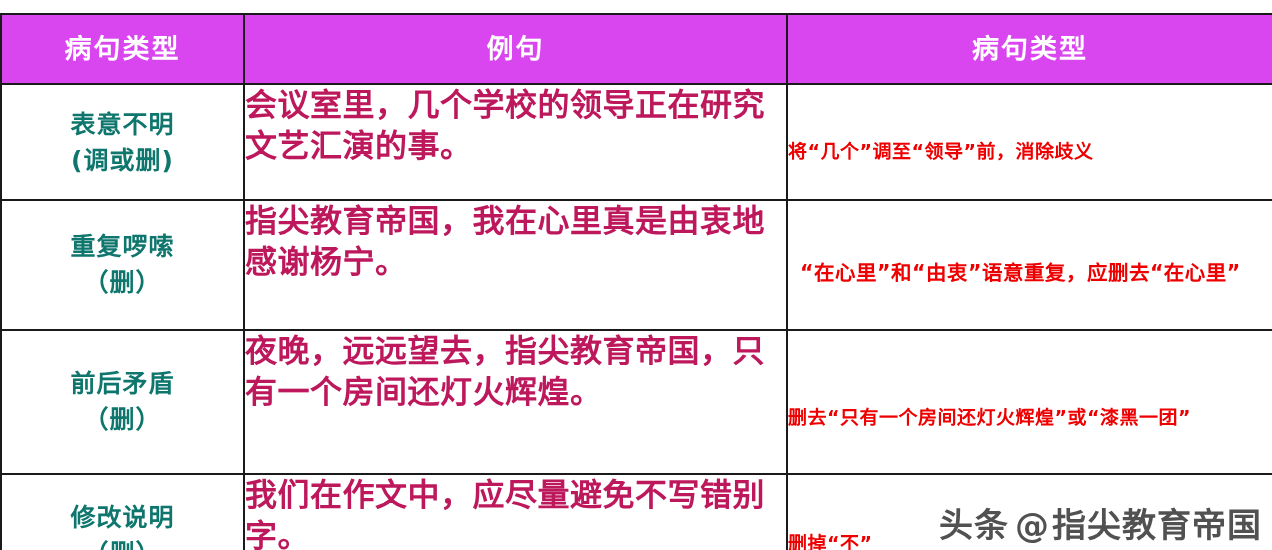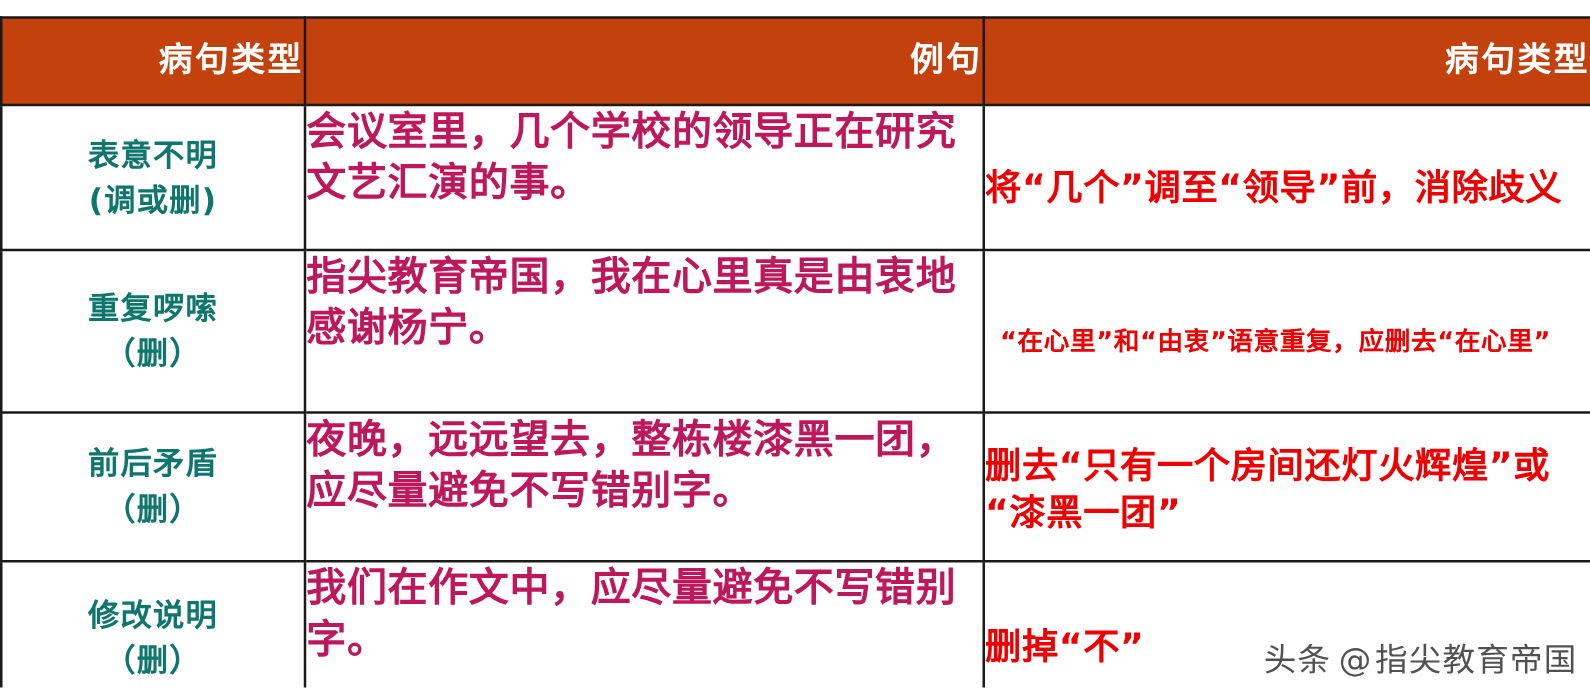--- a/index.html
+++ b/index.html
@@ -45,27 +45,27 @@
   
   table.grammar-table tr > *:first-child { border-left-width: 2px; }
   table.grammar-table tr > *:last-child  { border-right-width: 2px; }
 
   col.c-type { width: 243px; }
   col.c-example { width: 543px; }
   col.c-fix { width: 486px; }
 
   
   thead th {
-    background: #c2410c;
+    background: #d946ef;
     color: #ffffff;
     height: 68px;
     font-size: 27px;
     font-weight: bold;
     letter-spacing: 2px;
-    text-align: right;
+    text-align: center;
     border-color: #1a1a1a;
   }
   thead th .hd {
     display: block;
     line-height: 1.1;
   }
 
   
   td.cell-type {
     text-align: center;
@@ -92,37 +92,37 @@
   td.cell-fix {
     font-size: 23px;
     font-weight: bold;
     color: #EE0000;
     line-height: 1.3;
     padding: 10px 8px 10px 14px;
     letter-spacing: 0.5px;
     vertical-align: top;
   }
   td.cell-fix.fix-small { font-size: 20.5px; padding-left: 12px; }
-  td.cell-fix.fix-mid   { font-size: 29px; }
+  td.cell-fix.fix-mid   { font-size: 19px; }
 
   
   tr.row-1 td { height: 96px; }
   tr.row-2 td { height: 112px; }
   tr.row-3 td { height: 112px; }
   tr.row-4 td { height: 108px; }
 
   
   tr.row-1 td.cell-example,
   tr.row-2 td.cell-example,
   tr.row-3 td.cell-example,
   tr.row-4 td.cell-example { vertical-align: top; }
 
   tr.row-1 td.cell-fix { padding-top: 18px; }
   tr.row-2 td.cell-fix { padding-top: 16px; }
-  tr.row-3 td.cell-fix { padding-top: 5px; border-radius: 31px; }
+  tr.row-3 td.cell-fix { padding-top: 30px; border-radius: 31px; }
   tr.row-4 td.cell-fix { padding-top: 14px; }
 
   tr.row-1 td.cell-type { vertical-align: middle; padding-top: 2px; }
 
   
   .watermark-center {
     position: absolute;
     left: 398px;
     top: 247px;
     font-size: 44px;
@@ -133,22 +133,22 @@
     line-height: 1;
     pointer-events: none;
     z-index: 5;
     font-family: "DejaVu Serif", "Liberation Serif", serif;
   }
 
   .watermark-corner {
     position: absolute;
     right: 10px;
     bottom: 8px;
-    font-size: 26px;
-    font-weight: normal;
+    font-size: 34px;
+    font-weight: bold;
     color: #3a3a3a;
     white-space: nowrap;
     letter-spacing: 1px;
     line-height: 1;
     opacity: 0.88;
     z-index: 6;
     font-family: "DejaVu Sans", "Liberation Sans", sans-serif;
   }
   .watermark-corner .wm-at { margin: 0 2px 0 6px; }
 </style>
@@ -197,21 +197,21 @@
           </td>
           <td class="cell-example">指尖教育帝国，我在心里真是由衷地感谢杨宁。</td>
           <td class="cell-fix fix-small">“在心里”和“由衷”语意重复，应删去“在心里”</td>
         </tr>
 
         <tr class="row-3">
           <td class="cell-type">
             <span class="t-main">前后矛盾</span>
             <span class="t-sub">（删）</span>
           </td>
-          <td class="cell-example">夜晚，远远望去，整栋楼漆黑一团，应尽量避免不写错别字。</td>
+          <td class="cell-example">夜晚，远远望去，指尖教育帝国，只有一个房间还灯火辉煌。</td>
           <td class="cell-fix fix-mid">删去“只有一个房间还灯火辉煌”或“漆黑一团”</td>
         </tr>
 
         <tr class="row-4">
           <td class="cell-type">
             <span class="t-main">修改说明</span>
             <span class="t-sub">（删）</span>
           </td>
           <td class="cell-example">我们在作文中，应尽量避免不写错别字。</td>
           <td class="cell-fix fix-mid">删掉“不”</td>

